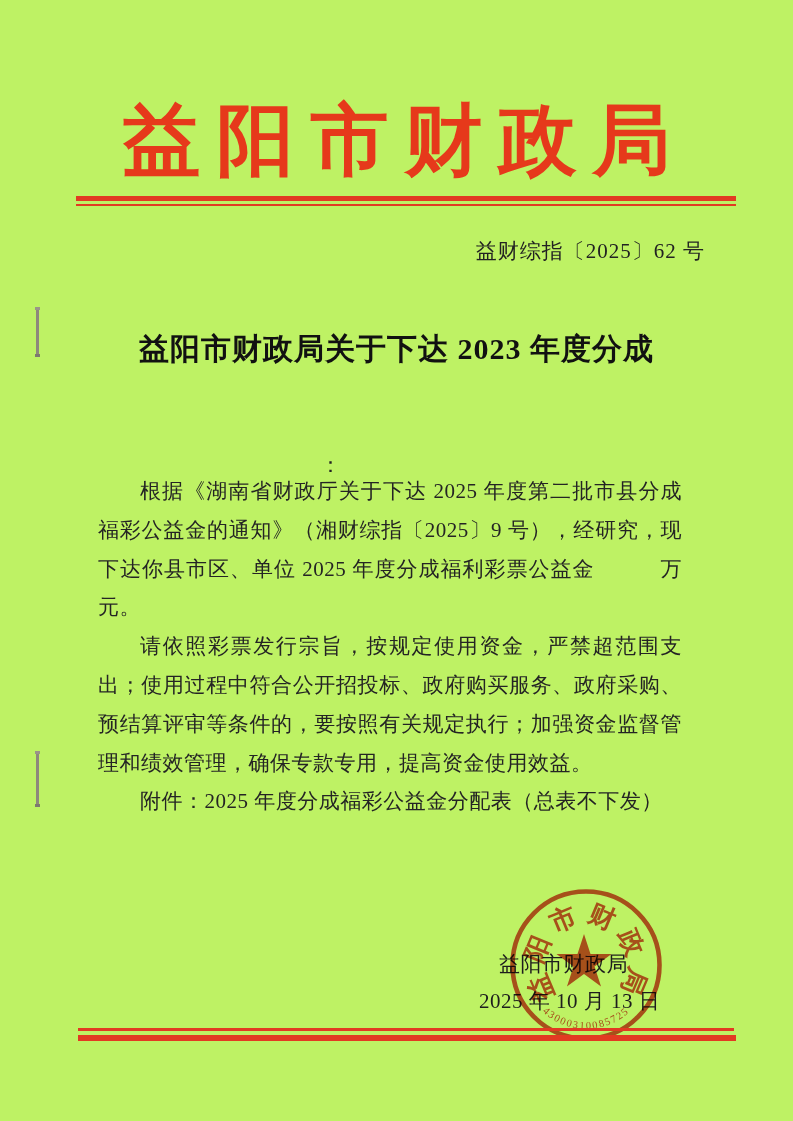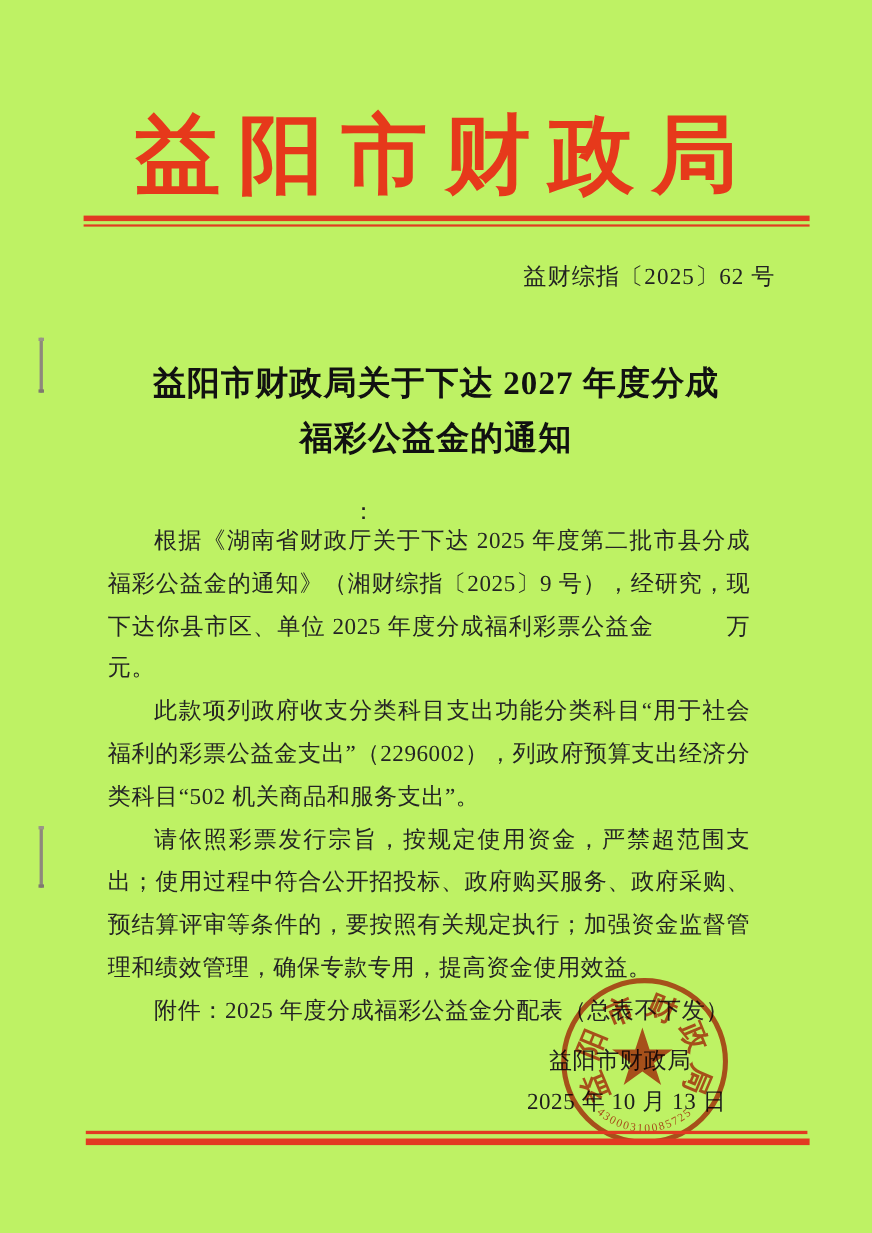--- a/index.html
+++ b/index.html
@@ -100,29 +100,27 @@
 <div class="page">
 
   <div class="agency-head">益阳市财政局</div>
 
   <div class="rule rule-top-thick"></div>
   <div class="rule rule-top-thin"></div>
 
   <div class="doc-number">益财综指〔2025〕62 号</div>
 
   <div class="doc-title">
-    <div>益阳市财政局关于下达 2027 年度分成</div>
-    <div>福彩公益金的通知</div>
+    <div>益阳市财政局关于下达 2023 年度分成</div>
   </div>
 
   <div class="recipient-line">：</div>
 
   <div class="body-text">
     <p>根据《湖南省财政厅关于下达 2025 年度第二批市县分成福彩公益金的通知》（湘财综指〔2025〕9 号），经研究，现下达你县市区、单位 2025 年度分成福利彩票公益金　　　万元。</p>
-    <p>此款项列政府收支分类科目支出功能分类科目“用于社会福利的彩票公益金支出”（2296002），列政府预算支出经济分类科目“502 机关商品和服务支出”。</p>
     <p>请依照彩票发行宗旨，按规定使用资金，严禁超范围支出；使用过程中符合公开招投标、政府购买服务、政府采购、预结算评审等条件的，要按照有关规定执行；加强资金监督管理和绩效管理，确保专款专用，提高资金使用效益。</p>
     <p>附件：2025 年度分成福彩公益金分配表（总表不下发）</p>
   </div>
 
   <div class="sig-agency">益阳市财政局</div>
   <div class="sig-date">2025 年 10 月 13 日</div>
 
   <svg class="seal" viewBox="0 0 158 158">
     <defs>
       <path id="sealTopArc" d="M 44.6,103.1 A 42,42 0 1 1 113.4,103.1" fill="none"></path>

